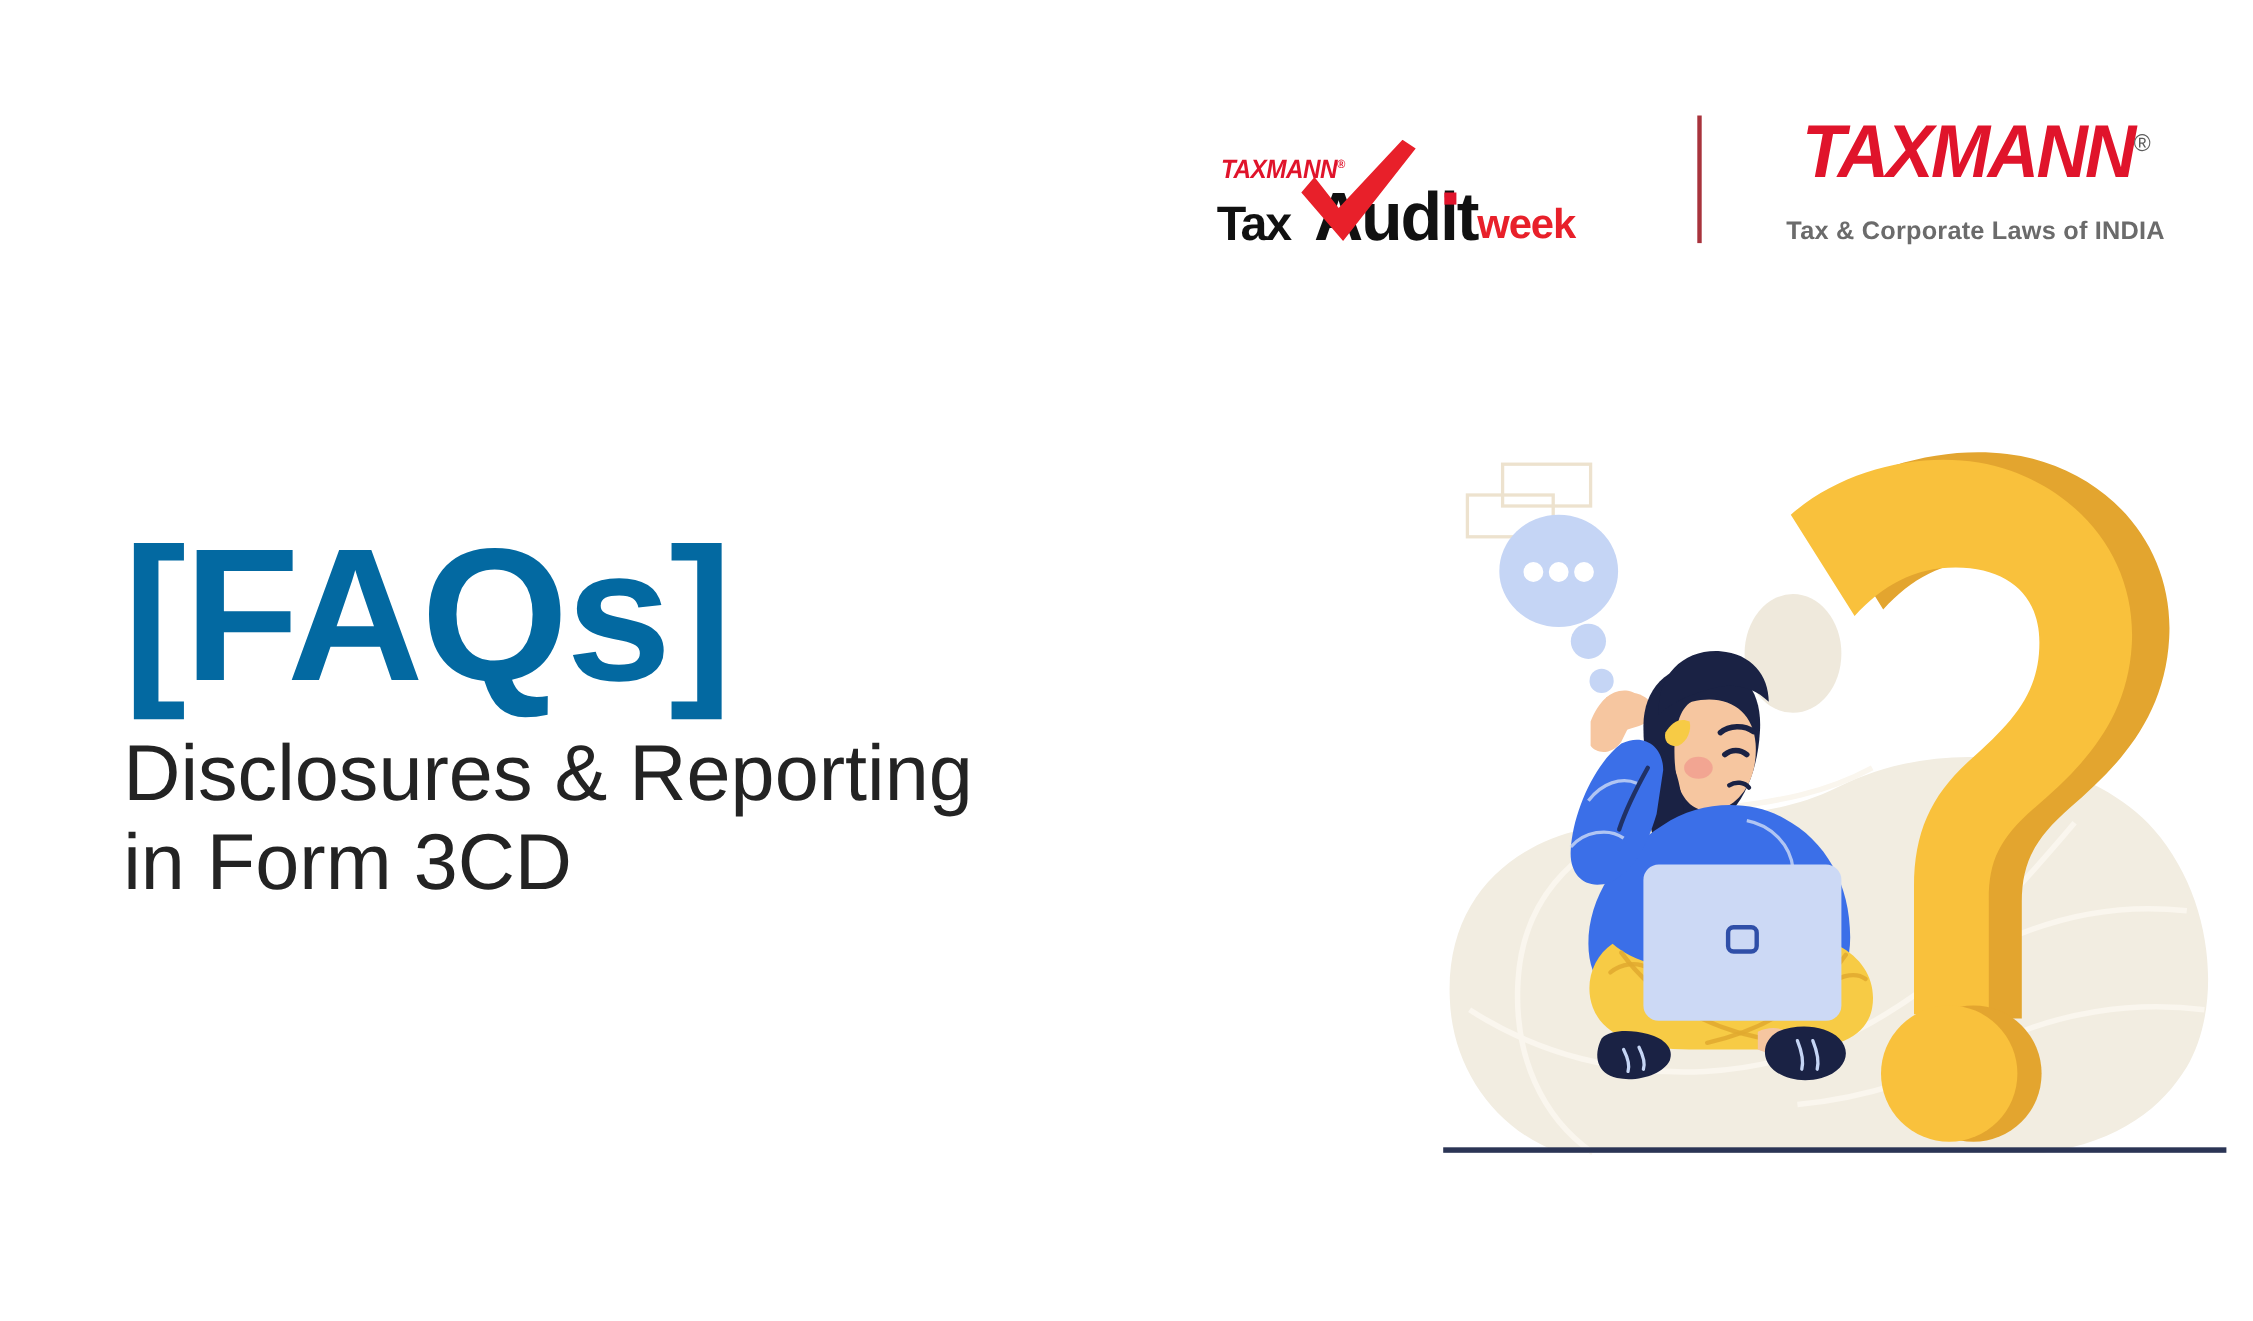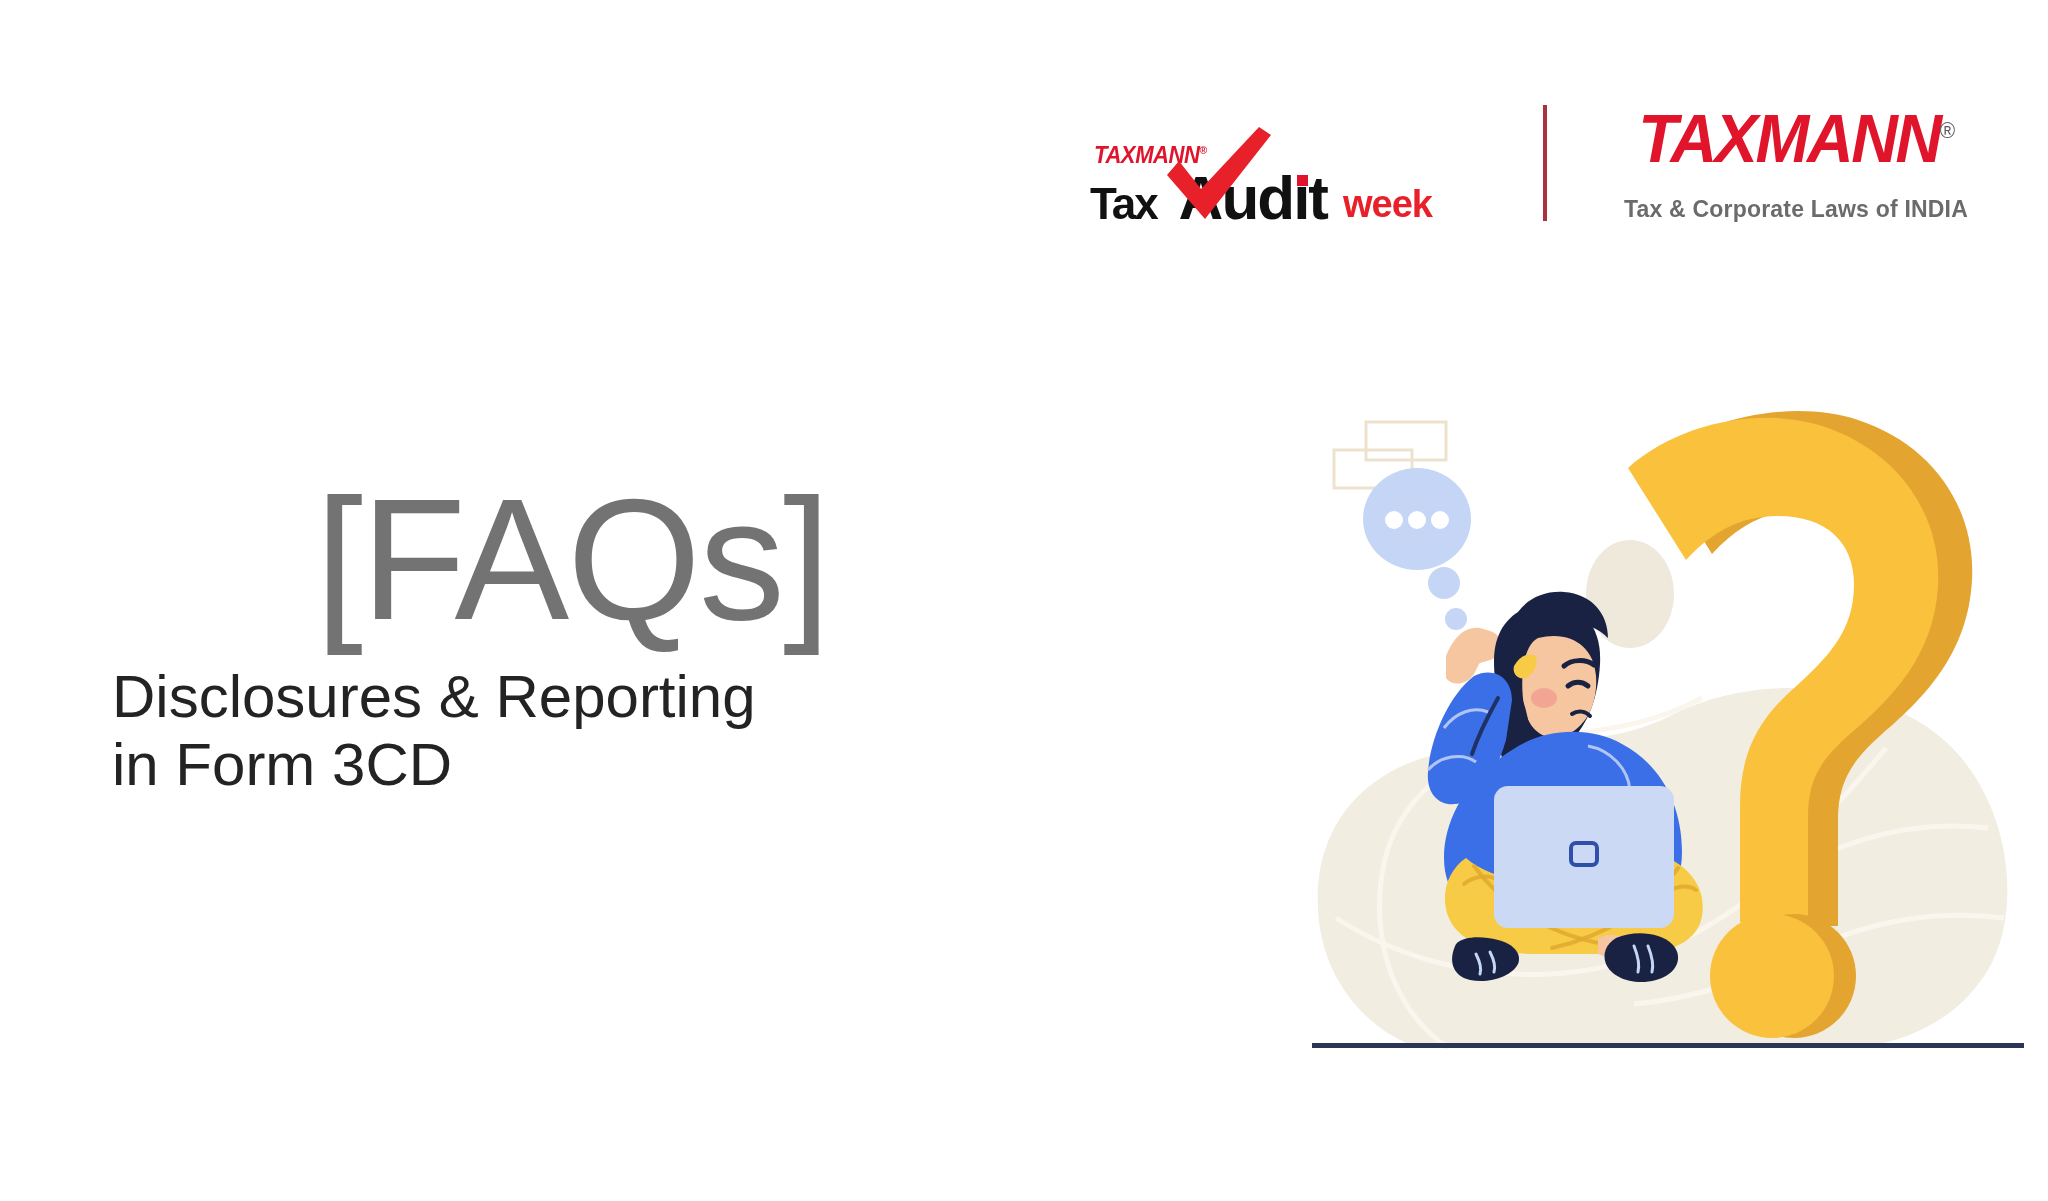--- a/index.html
+++ b/index.html
@@ -101,21 +101,21 @@
     width: 11px;
     height: 11px;
     background: #E0142B;
     z-index: 3;
   }
   .taw-week {
     font-size: 38px;
     font-weight: bold;
     color: #E8202A;
     letter-spacing: -1px;
-    margin-left: 16px;
+    margin-left: 0;
     line-height: 1;
     position: relative;
     top: -2px;
   }
 
   .logo-divider {
     width: 4px;
     height: 116px;
     background: #A8333C;
     margin: 0 36px;
@@ -158,30 +158,29 @@
 
   
   .title-block {
     position: absolute;
     left: 112px;
     top: 472px;
     width: 920px;
   }
   .faq-brackets {
     font-size: 172px;
-    font-weight: normal;
-    color: #737373;
+    font-weight: bold;
+    color: #0369a1;
     line-height: 1.02;
     letter-spacing: -2px;
     margin: 0 0 16px 0;
     white-space: nowrap;
-    text-align: center;
   }
   .subtitle {
-    font-size: 60px;
+    font-size: 72px;
     font-weight: normal;
     color: #232323;
     line-height: 1.12;
     margin: 0;
     white-space: pre-line;
   }
   .headline {
     font-size: 64px;
     font-weight: bold;
     color: #161616;

